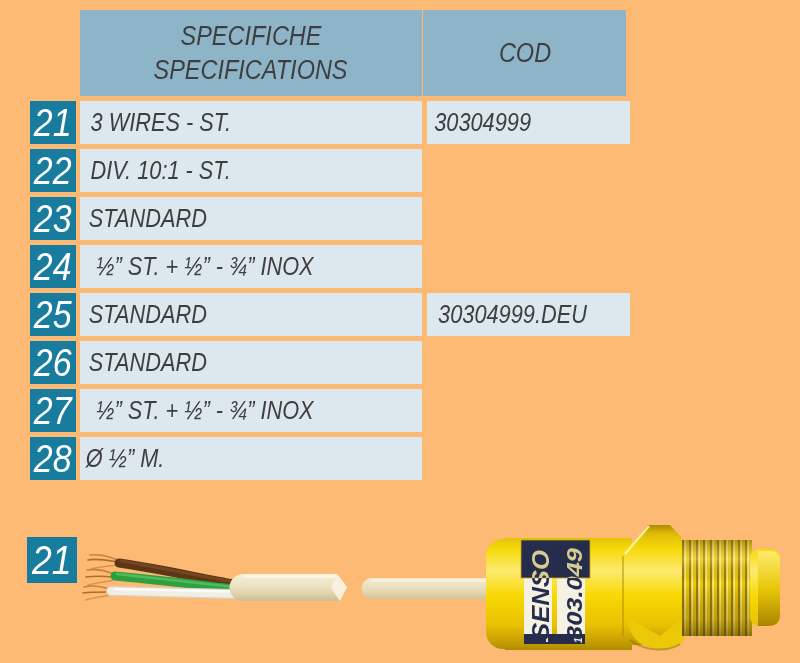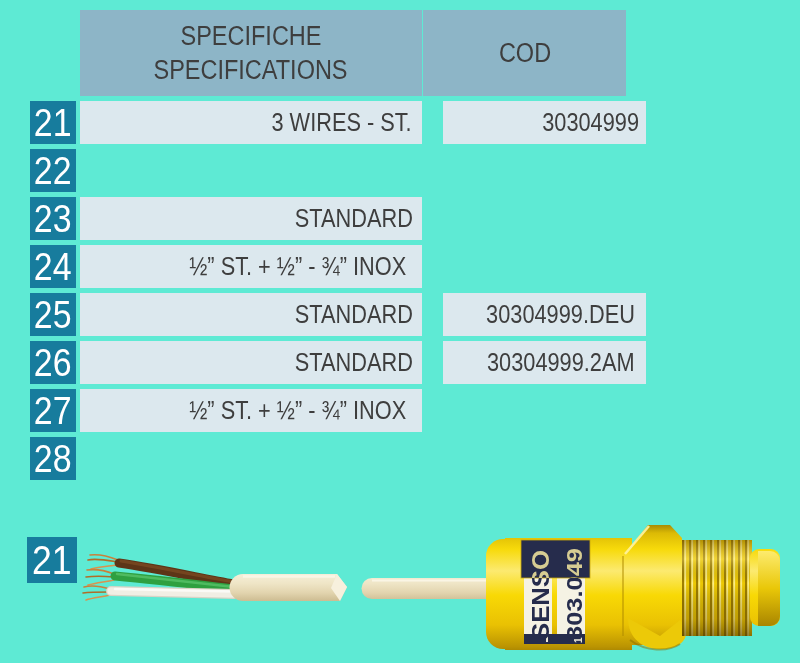--- a/index.html
+++ b/index.html
@@ -1,33 +1,33 @@
 <!DOCTYPE html>
 <html><head>
 <meta charset="utf-8">
 <style>
   html,body{margin:0;padding:0;background:#ffffff;}
-  .page{position:relative;width:800px;height:663px;background:#5eead4;overflow:hidden;
-        font-family:"Liberation Sans","DejaVu Sans",sans-serif;}
+  .page{position:relative;width:800px;height:663px;background:#fdba74;overflow:hidden;
+        font-family:"Liberation Sans","DejaVu Sans",sans-serif;font-style:italic;}
 
   
   .hcell{position:absolute;top:10px;height:86px;background:#8db5c7;color:#3e3e3e;
          display:flex;flex-direction:column;align-items:center;justify-content:center;
          font-size:27px;line-height:34px;}
   .h1{left:80px;width:342px;}
   .h2{left:423px;width:203px;}
 
   .trow{position:absolute;left:0;width:800px;height:43px;}
   .badge{position:absolute;left:30px;width:46px;height:43px;background:#177c9d;color:#ffffff;
          display:flex;align-items:center;justify-content:center;
          font-size:39px;font-weight:300;}
   .cell{position:absolute;height:43px;background:#dce8ee;color:#3e3e3e;
-        display:flex;align-items:center;justify-content:flex-end;font-size:25px;}
+        display:flex;align-items:center;justify-content:flex-start;font-size:25px;}
   .spec{left:80px;width:342px;}
-  .cod{left:443px;width:203px;}
+  .cod{left:427px;width:203px;}
   .cx{display:inline-block;transform:scaleX(.87);white-space:nowrap;}
 
   
   .figbadge{position:absolute;left:27px;top:537px;width:50px;height:46px;background:#177c9d;
             color:#ffffff;display:flex;align-items:center;justify-content:center;
             font-size:41px;font-weight:300;}
   .figsvg{position:absolute;left:0;top:500px;width:800px;height:163px;}
   svg text.lbl{font-family:"Liberation Sans","DejaVu Sans",sans-serif;font-weight:bold;}
 </style>
 </head>
@@ -51,20 +51,23 @@
         <span class="cx">3 WIRES - ST.</span>
       </div>
     <div class="cell cod">
         <span class="cx">30304999</span>
       </div>
   </div>
   <div class="trow" style="top:149px">
     <div class="badge">
         <span class="cx">22</span>
       </div>
+    <div class="cell spec">
+        <span class="cx">DIV. 10:1 - ST.</span>
+      </div>
   </div>
   <div class="trow" style="top:197px">
     <div class="badge">
         <span class="cx">23</span>
       </div>
     <div class="cell spec">
         <span class="cx">STANDARD</span>
       </div>
   </div>
   <div class="trow" style="top:245px">
@@ -86,35 +89,35 @@
         <span class="cx">30304999.DEU</span>
       </div>
   </div>
   <div class="trow" style="top:341px">
     <div class="badge">
         <span class="cx">26</span>
       </div>
     <div class="cell spec">
         <span class="cx">STANDARD</span>
       </div>
-    <div class="cell cod">
-        <span class="cx">30304999.2AM</span>
-      </div>
   </div>
   <div class="trow" style="top:389px">
     <div class="badge">
         <span class="cx">27</span>
       </div>
     <div class="cell spec">
         <span class="cx">½” ST. + ½” - ¾” INOX</span>
       </div>
   </div>
   <div class="trow" style="top:437px">
     <div class="badge">
         <span class="cx">28</span>
+      </div>
+    <div class="cell spec">
+        <span class="cx">Ø ½” M.</span>
       </div>
   </div>
 
   <div class="figbadge">
     <span class="cx">21</span>
   </div>
 
   <svg class="figsvg" viewBox="0 500 800 163" xmlns="http://www.w3.org/2000/svg">
     <defs>
       <linearGradient id="yGrad" x1="0" y1="525" x2="0" y2="660" gradientUnits="userSpaceOnUse">

